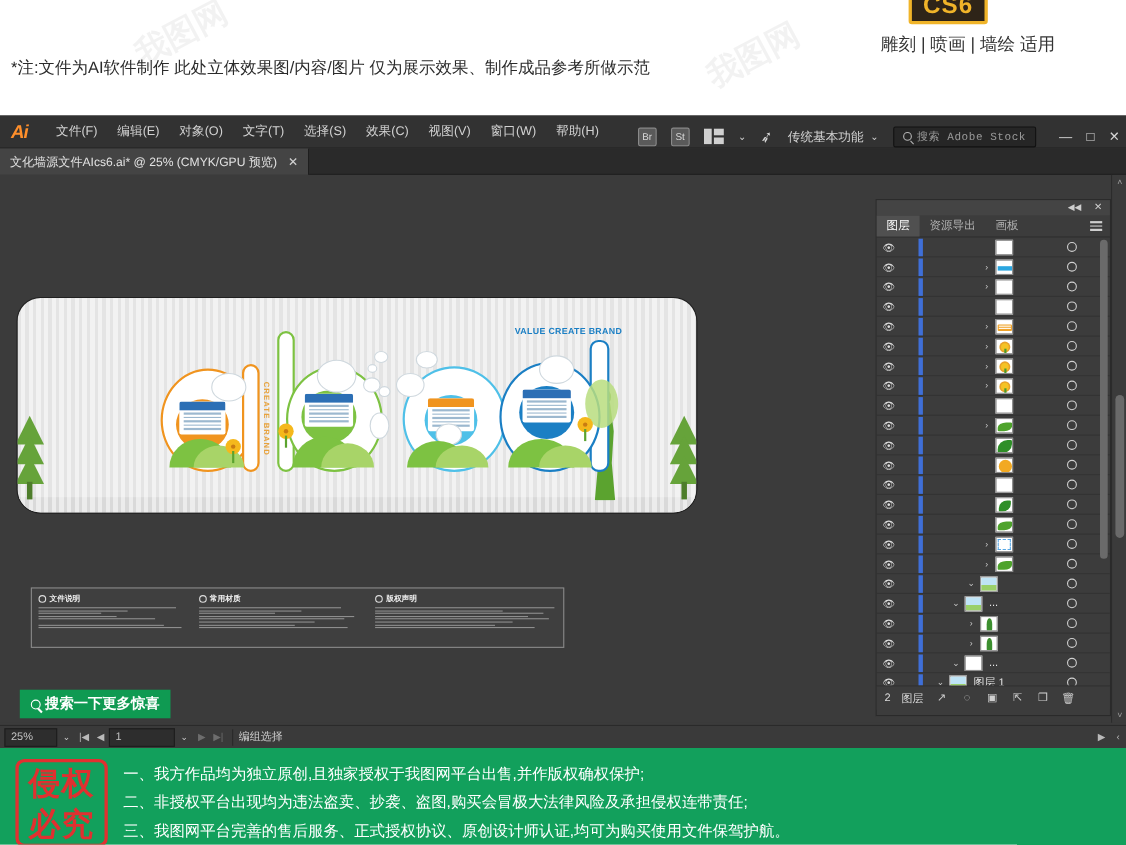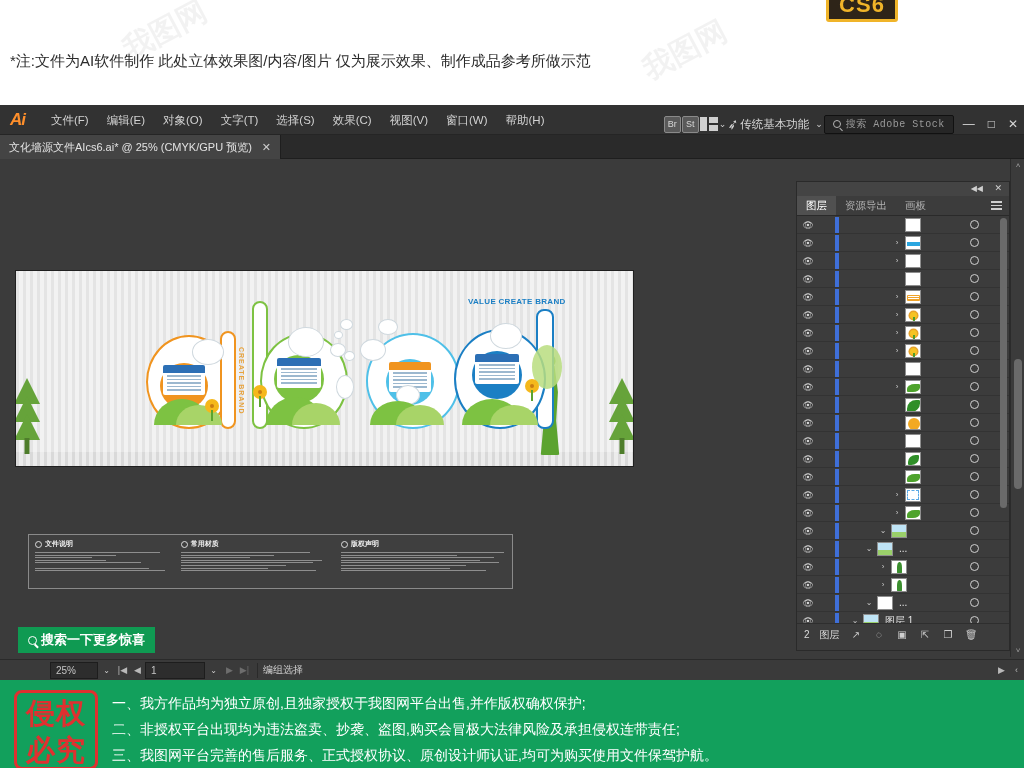--- a/index.html
+++ b/index.html
@@ -54,21 +54,21 @@
     position: absolute; left: 10px; top: 5px;
     font-size: 17px; font-weight: bold; color: #ff8f2b;
     font-style: italic; letter-spacing: -1px;
   }
   .menu-items { position: absolute; left: 42px; top: 0; display: flex; height: 30px; }
   .menu-items > div {
     padding: 0 9px; line-height: 30px; font-size: 11.5px; color: #d2d2d2; cursor: default;
   }
   .mb-right {
     position: absolute; right: 0; top: 4px; height: 30px;
-    display: flex; align-items: center; gap: 1px; padding-right: 6px;
+    display: flex; align-items: center; gap: 13px; padding-right: 6px;
   }
   .sq-ico {
     width: 17px; height: 17px; border: 1px solid #8a8a8a; border-radius: 2px;
     background: #5a5a5a; color: #d8d8d8; font-size: 9px;
     display: flex; align-items: center; justify-content: center;
   }
   .arrange-ico { width: 18px; height: 14px; position: relative; }
   .arr-l { position: absolute; left: 0; top: 0; width: 7px; height: 14px; background: #d0d0d0; }
   .arr-r1 { position: absolute; left: 9px; top: 0; width: 9px; height: 6px; background: #d0d0d0; }
   .arr-r2 { position: absolute; left: 9px; top: 8px; width: 9px; height: 6px; background: #d0d0d0; }
@@ -109,20 +109,21 @@
   }
   .vthumb { position: absolute; left: 3px; top: 200px; width: 8px; height: 130px; background: #6a6a6a; border-radius: 4px; }
   .vcap { position: absolute; left: 3px; font-size: 8px; color: #a0a0a0; text-align: center; width: 8px; }
 
   
   .artboard {
     position: absolute; left: 16px; top: 112px; width: 617px; height: 195px;
     background: #e9e9e9; overflow: hidden;
     background-image: repeating-linear-gradient(90deg,#e4e4e4 0 3px,#f2f2f2 3px 7px);
     box-shadow: 0 0 0 1px #202020;
+    border-radius: 21px;
   }
   .base-strip { position: absolute; left: 0; bottom: 0; width: 100%; height: 14px;
     background: repeating-linear-gradient(90deg,#d9d9d9 0 3px,#ececec 3px 7px); }
   .tree { position: absolute; bottom: 12px; width: 30px; height: 88px; }
   .tree.left { left: -4px; }
   .tree.right { right: -4px; }
   .tree i { position: absolute; left: 50%; transform: translateX(-50%);
     width: 0; height: 0; border-left: 13px solid transparent; border-right: 13px solid transparent;
     border-bottom: 26px solid #66a33a; }
   .tree i:nth-child(1) { bottom: 50px; }
@@ -188,21 +189,21 @@
     display: flex; align-items: center; gap: 4px; padding: 0 10px;
   }
   .qq-mag { width: 9px; height: 9px; border: 1.6px solid #fff; border-radius: 50%; position: relative; flex: none; }
   .qq-mag::after { content: ""; position: absolute; right: -3px; bottom: -3px; width: 5px; height: 1.6px; background: #fff; transform: rotate(45deg); }
   .shop-line { position: absolute; left: 18px; top: 505px; font-size: 14px; color: #ffffff; white-space: nowrap; }
 
   
   .statusbar {
     position: absolute; left: 0; bottom: 0; width: 1024px; height: 21px;
     background: #3a3a3a; border-top: 1px solid #2a2a2a; display: flex; align-items: center;
-    font-size: 10px; color: #c5c5c5; padding-left: 46px;
+    font-size: 10px; color: #c5c5c5;
   }
   .sb-cell { height: 17px; display: flex; align-items: center; }
   .zoom-box { width: 48px; background: #2d2d2d; border: 1px solid #1d1d1d; padding-left: 5px; margin-left: 4px; }
   .dd-arrow { width: 17px; justify-content: center; color: #cfcfcf; font-size: 8px; }
   .nav-ico { width: 15px; justify-content: center; color: #b9b9b9; font-size: 9px; }
   .nav-ico.dim { color: #6d6d6d; }
   .page-box { width: 60px; background: #2d2d2d; border: 1px solid #1d1d1d; padding-left: 5px; }
   .sb-sep { width: 1px; height: 15px; background: #2a2a2a; margin: 0 5px; }
   .sb-sel { flex: 1; text-align: center; color: #cfcfcf; }
 
@@ -272,20 +273,21 @@
 </head>
 <body>
 
 <div class="page">
 
   <div class="promo">
     <div class="wm" style="left:120px; top:10px;">我图网</div>
     <div class="wm" style="left:640px; top:30px;">我图网</div>
     <div class="promo-sub">*注:文件为AI软件制作 此处立体效果图/内容/图片 仅为展示效果、制作成品参考所做示范</div>
     <div class="cs6-badge">CS6</div>
+    <div class="promo-right">雕刻 | 喷画 | 墙绘 适用</div>
   </div>
 
   <div class="app">
 
     <div class="menubar">
       <div class="ai-logo">Ai</div>
       <div class="menu-items">
         <div>文件(F)</div>
         <div>编辑(E)</div>
         <div>对象(O)</div>

